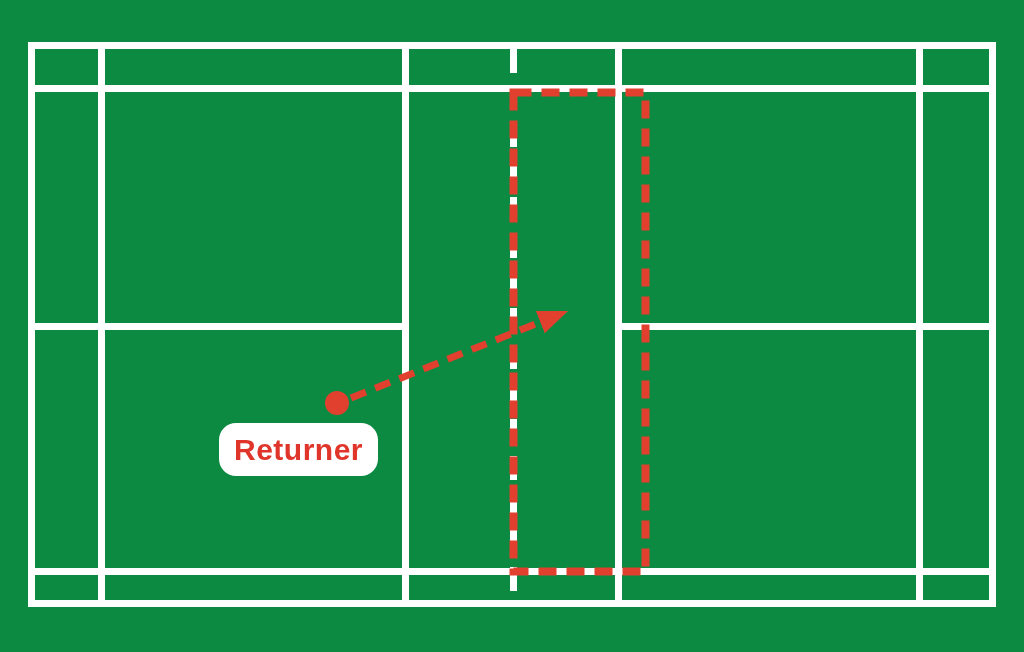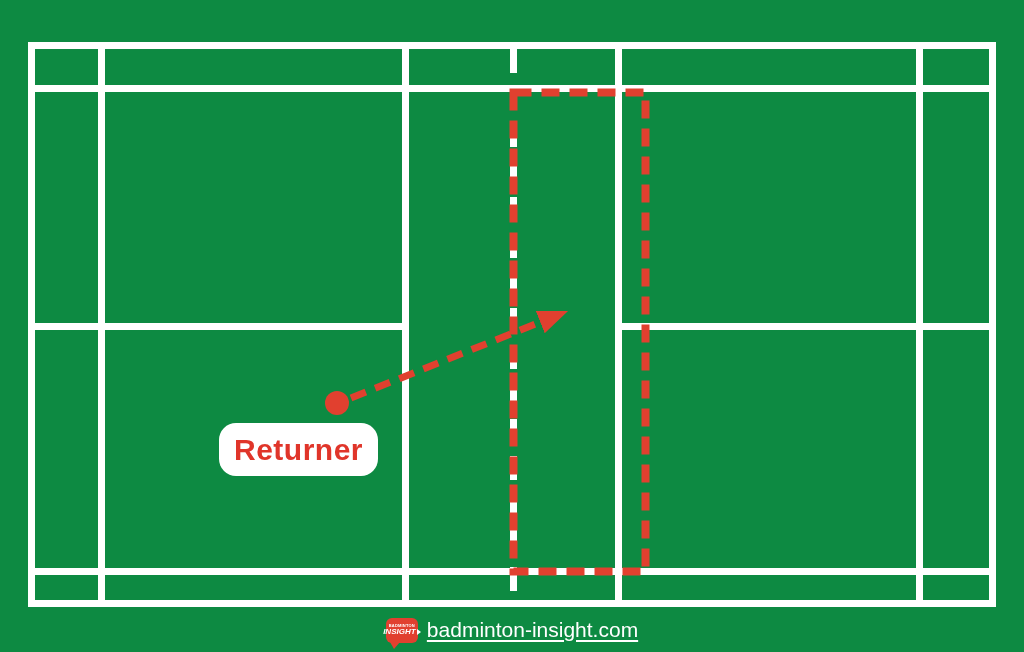--- a/index.html
+++ b/index.html
@@ -102,24 +102,14 @@
 
     <line x1="351" y1="398" x2="543" y2="321" stroke="#e1402f" stroke-width="7" stroke-dasharray="16 10" marker-end="url(#arrowhead)"></line>
 
     <circle cx="337" cy="403" r="12" fill="#e1402f"></circle>
   </svg>
 
   <div class="returner-label">
     <span>Returner</span>
   </div>
 
-  <div class="footer">
-    <div class="logo">
-      <span class="logo-line1">BADMINTON</span>
-      <span class="logo-line2">
-        <span>INSIGHT</span>
-        <span class="shuttle"></span>
-      </span>
-    </div>
-    <span class="site-link">badminton-insight.com</span>
-  </div>
 
 </div>
 
 </body></html>

